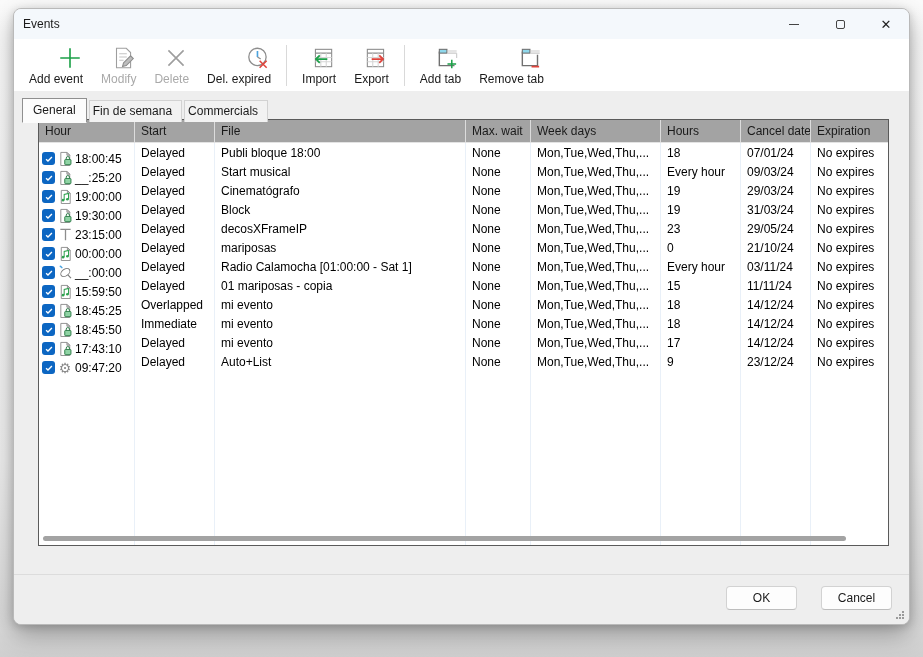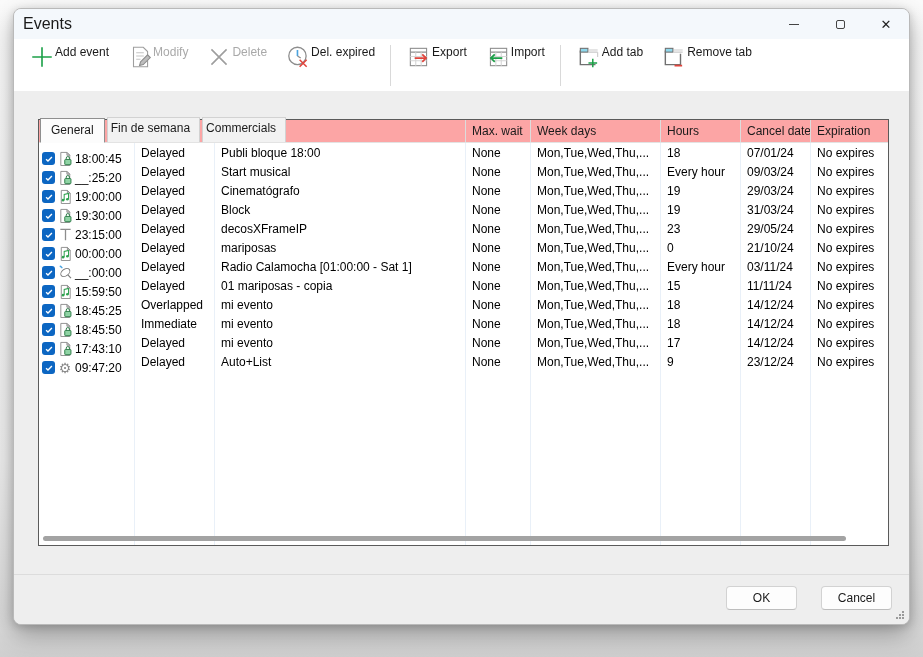--- a/index.html
+++ b/index.html
@@ -7,48 +7,48 @@
     font-family:"Liberation Sans", sans-serif;
     background:linear-gradient(#fbfbfb 0%, #efefef 70%, #d9d9d9 96%, #cfcfcf 100%); }
 
   .window { position:absolute; left:13px; top:8px; width:897px; height:617px;
     background:#eeeeee; border:1px solid #b9b9b9; border-radius:8px;
     box-shadow:0 10px 26px rgba(0,0,0,.30), 0 2px 8px rgba(0,0,0,.16);
     overflow:hidden; display:flex; flex-direction:column; }
 
   
   .titlebar { height:30px; background:#f4f8fc; display:flex; align-items:center; flex:0 0 auto; }
-  .title { font-size:16px; color:#1a1a1a; padding-left:9px; flex:1; }
+  .title { font-size:12px; color:#1a1a1a; padding-left:9px; flex:1; }
   .win-controls { display:flex; height:100%; }
   .win-btn { width:46px; height:100%; display:flex; align-items:center; justify-content:center; color:#333; }
   .glyph-min { width:10px; border-top:1px solid #444; display:inline-block; }
   .glyph-max { width:9px; height:9px; border:1px solid #444; border-radius:2px; display:inline-block; }
   .glyph-close { font-size:13px; line-height:1; color:#222; }
 
   
   .toolbar { background:#ffffff; display:flex; align-items:stretch; padding:3px 4px 2px 6px; flex:0 0 auto; height:52px; }
-  .tb-btn { display:flex; flex-direction:row; align-items:flex-start; justify-content:flex-end;
+  .tb-btn { display:flex; flex-direction:column; align-items:flex-end; justify-content:flex-end;
     padding:2px 9px 3px 9px; border-radius:4px; }
   .tb-btn .tb-icon { width:26px; height:26px; display:flex; align-items:center; justify-content:center; }
   .tb-btn .tb-label { font-size:12px; color:#1a1a1a; white-space:nowrap; margin-top:1px; }
   .tb-btn.disabled .tb-label { color:#a9a9a9; }
   .tb-sep { width:1px; background:#d9d9d9; margin:3px 6px; }
 
   
   .content { flex:1; position:relative; background:#eeeeee; }
-  .tabs { position:absolute; left:26px; top:6px; display:flex; z-index:3;margin-top:20px; }
+  .tabs { position:absolute; left:8px; top:6px; display:flex; align-items:flex-end; z-index:3; }
   .tab { font-size:12px; padding:3px 9px 4px 3px; background:#f2f2f2; border:1px solid #d2d2d2;
     border-bottom:none; margin-right:2px; color:#1a1a1a; }
   .tab.active { background:#fcfcfc; border:1px solid #8f8f8f; border-bottom:1px solid #fcfcfc;
     padding:4px 10px 5px 10px; position:relative; top:1px; }
 
   
   .table-panel { position:absolute; left:24px; top:28px; width:851px; height:427px;
     background:#ffffff; border:1px solid #5a5a5a; z-index:2; display:flex; flex-direction:column; }
-  .thead { display:flex; height:23px; flex:0 0 auto; border-bottom:1px solid #e3e3e3; background:#fca5a5; position:relative; z-index:2; }
+  .thead { display:flex; height:23px; flex:0 0 auto; border-bottom:1px solid #e3e3e3; background:#a3a3a3; position:relative; z-index:2; }
   .th { font-size:12px; color:#1a1a1a; padding:4px 0 0 6px; border-right:1px solid #dcdcdc; overflow:hidden; white-space:nowrap; }
   .tbody { position:relative; flex:1; overflow:hidden; }
   .col-line { position:absolute; top:0; bottom:0; width:1px; background:#e9f0f8; z-index:0; }
   .tr { display:flex; height:19px; align-items:center; position:relative; z-index:1; }
   .td { font-size:12px; color:#000; padding-left:6px; white-space:nowrap; overflow:hidden; }
   .td.hour-cell { display:flex; align-items:center; padding-left:3px; gap:2px;margin-top:12px; }
   .checkbox { width:13px; height:13px; border-radius:3px; background:#0c66c2; flex:0 0 auto;
     display:flex; align-items:center; justify-content:center; }
   .checkbox svg { width:10px; height:10px; }
   .row-icon { width:16px; height:16px; flex:0 0 auto; display:flex; align-items:center; justify-content:center; }
@@ -131,40 +131,40 @@
             <path d="M11.5 11l3 2" stroke="#8d8d8d" stroke-width="1.2"></path>
             <path d="M13.5 14.5l6.5 6.5M20 14.5L13.5 21" stroke="#e0443c" stroke-width="1.4"></path>
           </svg>
       </span>
       <span class="tb-label">Del. expired</span>
     </div>
     <div class="tb-sep"></div>
     <div class="tb-btn">
       <span class="tb-icon">
         <svg viewBox="0 0 24 24">
+            <rect x="5" y="4" width="15" height="16" fill="#fff" stroke="#8d8d8d"></rect>
+            <path d="M5 7.5h15" stroke="#8d8d8d"></path>
+            <path d="M10 7.5V20M15 7.5V20M5 11.5h15M5 15.5h15" stroke="#d6d6d6"></path>
+            <path d="M16 13H5.5" stroke="#1ca048" stroke-width="1.6"></path>
+            <path d="M9 9.5L5.5 13 9 16.5" fill="none" stroke="#1ca048" stroke-width="1.6"></path>
+          </svg>
+      </span>
+      <span class="tb-label">Import</span>
+    </div>
+    <div class="tb-btn">
+      <span class="tb-icon">
+        <svg viewBox="0 0 24 24">
             <rect x="4" y="4" width="15" height="16" fill="#fff" stroke="#8d8d8d"></rect>
             <path d="M4 7.5h15" stroke="#8d8d8d"></path>
             <path d="M9 7.5V20M14 7.5V20M4 11.5h15M4 15.5h15" stroke="#d6d6d6"></path>
             <path d="M8 13h10.5" stroke="#e0443c" stroke-width="1.6"></path>
             <path d="M15 9.5l3.5 3.5L15 16.5" fill="none" stroke="#e0443c" stroke-width="1.6"></path>
           </svg>
       </span>
       <span class="tb-label">Export</span>
-    </div>
-    <div class="tb-btn">
-      <span class="tb-icon">
-        <svg viewBox="0 0 24 24">
-            <rect x="5" y="4" width="15" height="16" fill="#fff" stroke="#8d8d8d"></rect>
-            <path d="M5 7.5h15" stroke="#8d8d8d"></path>
-            <path d="M10 7.5V20M15 7.5V20M5 11.5h15M5 15.5h15" stroke="#d6d6d6"></path>
-            <path d="M16 13H5.5" stroke="#1ca048" stroke-width="1.6"></path>
-            <path d="M9 9.5L5.5 13 9 16.5" fill="none" stroke="#1ca048" stroke-width="1.6"></path>
-          </svg>
-      </span>
-      <span class="tb-label">Import</span>
     </div>
     <div class="tb-sep"></div>
     <div class="tb-btn">
       <span class="tb-icon">
         <svg viewBox="0 0 24 24">
             <path d="M4 6v13h14" fill="none" stroke="#707070" stroke-width="1.3"></path>
             <rect x="4" y="4" width="7" height="3.5" fill="#8fd8ec" stroke="#707070"></rect>
             <path d="M11.5 5.5H20M11.5 7.5H20" stroke="#c9c9c9"></path>
             <path d="M20 7.5V12" stroke="#c9c9c9"></path>
             <path d="M15.5 13.5v8M11.5 17.5h8" stroke="#1ca048" stroke-width="1.4"></path>

